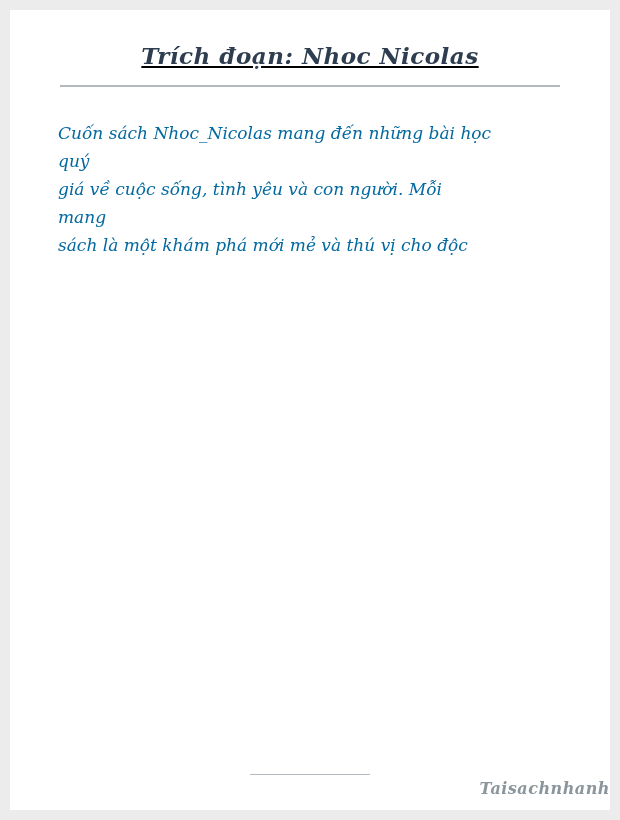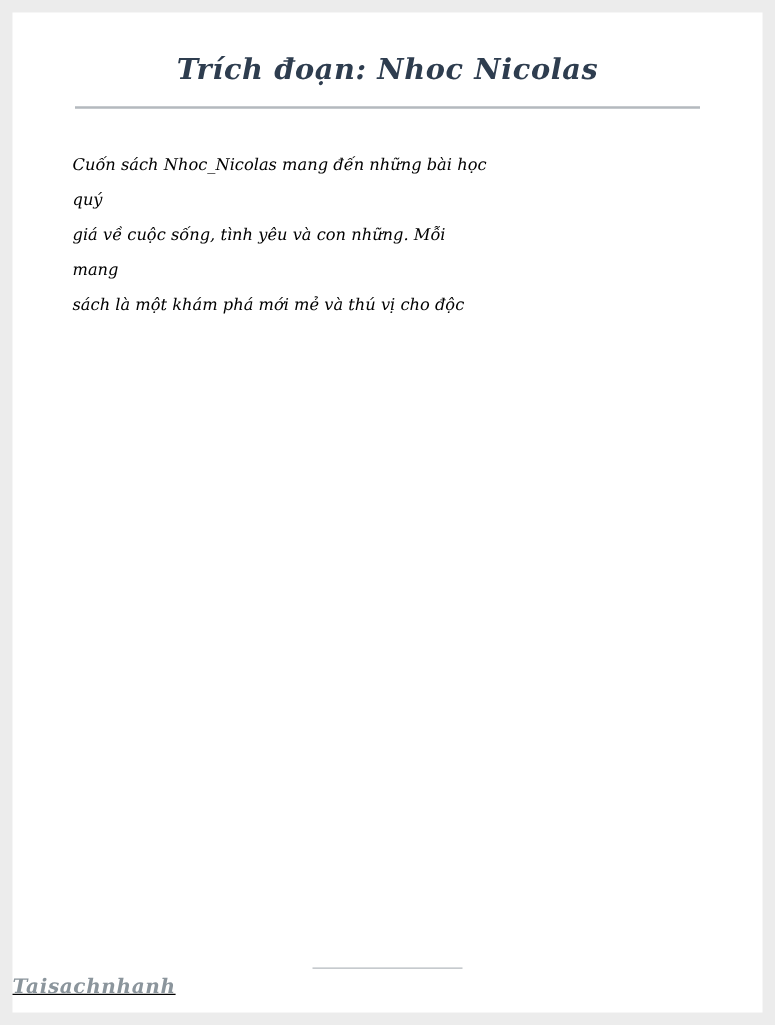--- a/index.html
+++ b/index.html
@@ -17,53 +17,53 @@
   .page {
     position: absolute;
     left: 10px;
     top: 10px;
     right: 10px;
     bottom: 10px;
     background: #ffffff;
   }
   .page-header {
     padding-top: 32px;
+    text-decoration: underline;
   }
   .page-title {
     text-align: center;
     font-size: 23px;
     font-style: italic;
     font-weight: 700;
     color: #2e3d4f;
     letter-spacing: 0.5px;
     margin: 0;
   }
   .header-divider {
     border: none;
     border-top: 2px solid #b4b9be;
     margin: 16px 50px 0 50px;
   }
   .excerpt {
     margin: 32px 48px 4px 48px;
-    font-size: 13px;
+    font-size: 17px;
     font-style: italic;
     font-weight: 500;
-    color: #000000;
+    color: #0369a1;
     line-height: 28px;
   }
   .excerpt-line {
     white-space: nowrap;
   }
   .page-footer {
     position: absolute;
     left: 0;
     right: 0;
     bottom: 12px;
-    text-align: left;
-    text-decoration: underline;
+    text-align: right;
   }
   .footer-divider {
     width: 120px;
     margin: 0 auto 4px auto;
     border: none;
     border-top: 1px solid #b4b9be;
   }
   .footer-brand {
     font-size: 16px;
     font-style: italic;
@@ -78,21 +78,21 @@
 <div class="page">
 
   <div class="page-header">
     <h1 class="page-title">Trích đoạn: Nhoc Nicolas</h1>
     <hr class="header-divider">
   </div>
 
   <div class="excerpt">
     <div class="excerpt-line">Cuốn sách Nhoc_Nicolas mang đến những bài học</div>
     <div class="excerpt-line">quý</div>
-    <div class="excerpt-line">giá về cuộc sống, tình yêu và con những. Mỗi</div>
+    <div class="excerpt-line">giá về cuộc sống, tình yêu và con người. Mỗi</div>
     <div class="excerpt-line">mang</div>
     <div class="excerpt-line">sách là một khám phá mới mẻ và thú vị cho độc</div>
   </div>
 
   <div class="page-footer">
     <hr class="footer-divider">
     <div class="footer-brand">Taisachnhanh</div>
   </div>
 
 </div>

